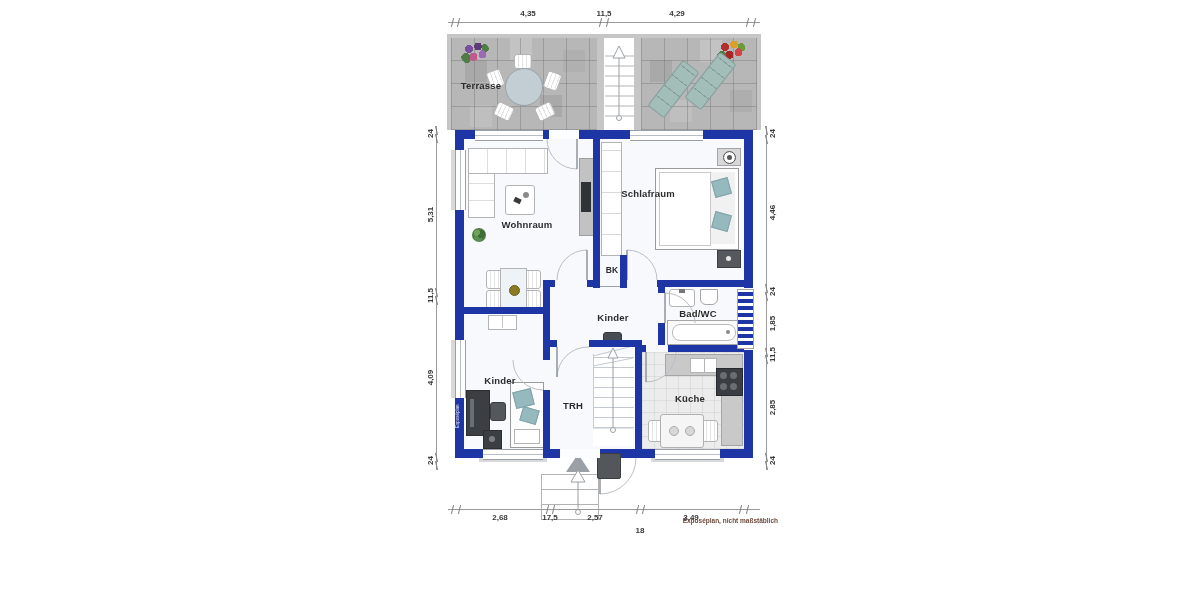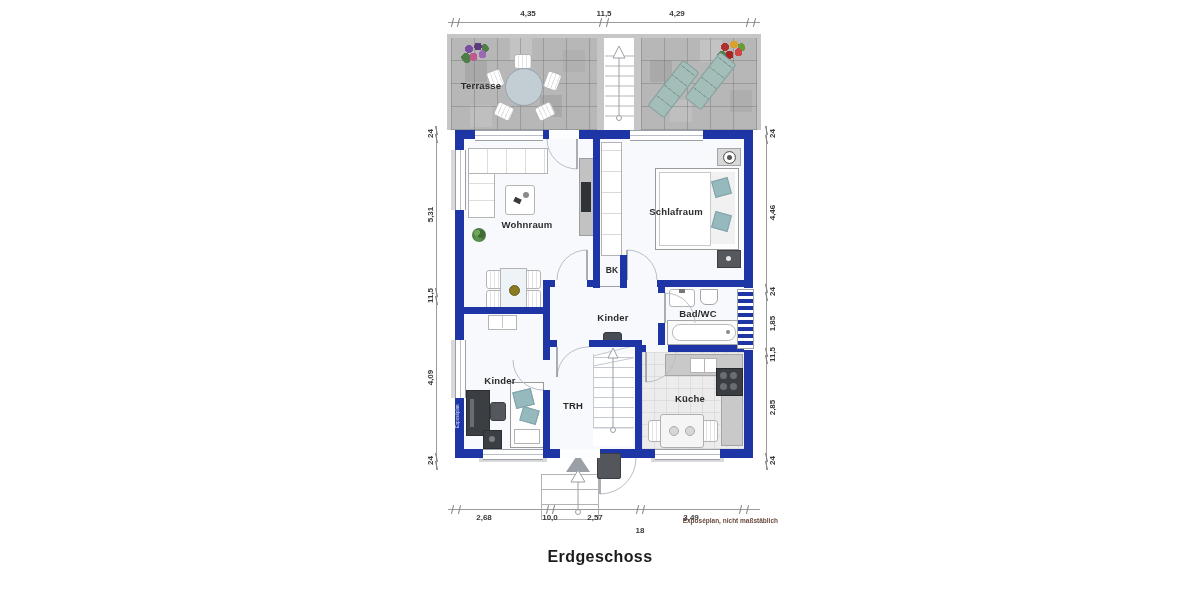--- a/index.html
+++ b/index.html
@@ -314,21 +314,21 @@
 
     <g>
       <polygon points="566,472 590,472 578,454" fill="#9aa0a6"></polygon>
       <line x1="578" y1="512" x2="578" y2="480" stroke="#9aa0a6" stroke-width="1"></line>
       <circle cx="578" cy="512" r="2.5" fill="#fff" stroke="#9aa0a6"></circle>
       <polygon points="571,482 585,482 578,470" fill="#fff" stroke="#9aa0a6" stroke-width="1"></polygon>
     </g>
   </svg>
 
   <div class="rlabel" style="left:527px;top:224px;">Wohnraum</div>
-  <div class="rlabel" style="left:648px;top:211px;margin-left:28px;">Schlafraum</div>
+  <div class="rlabel" style="left:648px;top:193px;">Schlafraum</div>
   <div class="rlabel" style="left:612px;top:270px;font-size:8.5px;">BK</div>
   <div class="rlabel" style="left:613px;top:317px;">Kinder</div>
   <div class="rlabel" style="left:698px;top:313px;">Bad/WC</div>
   <div class="rlabel" style="left:500px;top:380px;">Kinder</div>
   <div class="rlabel" style="left:573px;top:405px;">TRH</div>
   <div class="rlabel" style="left:690px;top:398px;">Küche</div>
 
   <div class="watermark">Exposéplan</div>
 
   <div class="dline" style="left:448px;top:22px;width:312px;height:1px;"></div>
@@ -374,21 +374,20 @@
 
   <div class="dline" style="left:448px;top:509px;width:312px;height:1px;"></div>
   <div class="tick v" style="left:452px;top:505px;"></div>
   <div class="tick v" style="left:459px;top:505px;"></div>
   <div class="tick v" style="left:547px;top:505px;"></div>
   <div class="tick v" style="left:553px;top:505px;"></div>
   <div class="tick v" style="left:637px;top:505px;"></div>
   <div class="tick v" style="left:643px;top:505px;"></div>
   <div class="tick v" style="left:740px;top:505px;"></div>
   <div class="tick v" style="left:747px;top:505px;"></div>
-  <div class="dim horz" style="left:464px;top:513px;">2,68</div>
-  <div class="dim horz" style="left:530px;top:513px;">10,0</div>
+  <div class="dim horz" style="left:480px;top:513px;">2,68</div>
+  <div class="dim horz" style="left:530px;top:513px;">17,5</div>
   <div class="dim horz" style="left:575px;top:513px;">2,57</div>
   <div class="dim horz" style="left:620px;top:526px;">18</div>
   <div class="dim horz" style="left:671px;top:513px;">3,49</div>
 
   <div class="footnote">Exposéplan, nicht maßstäblich</div>
-  <div class="title">Erdgeschoss</div>
 </div>
 
 </body></html>

